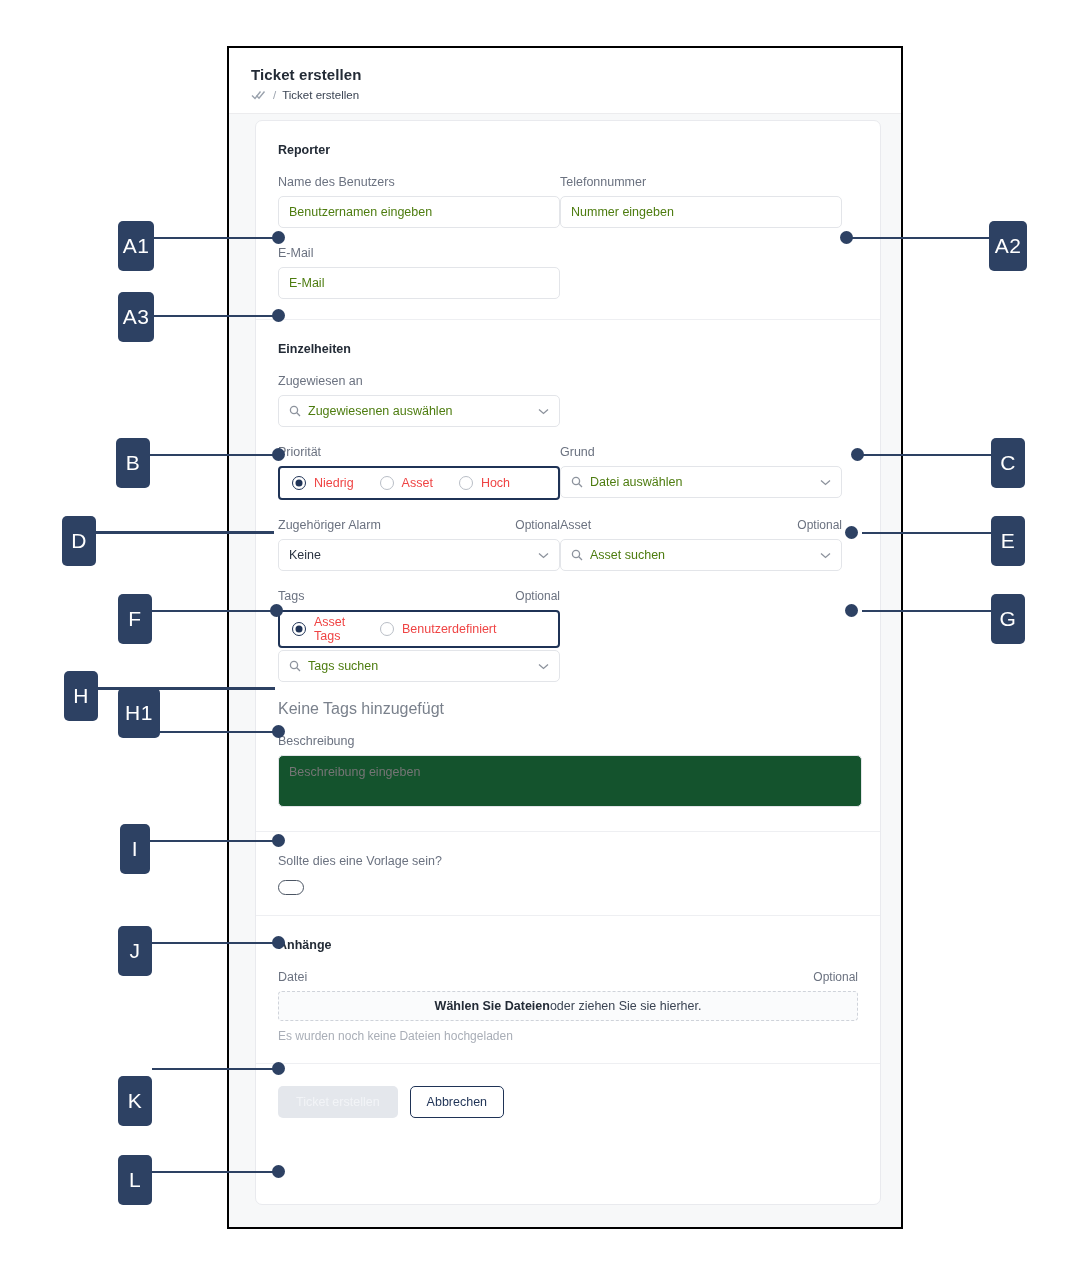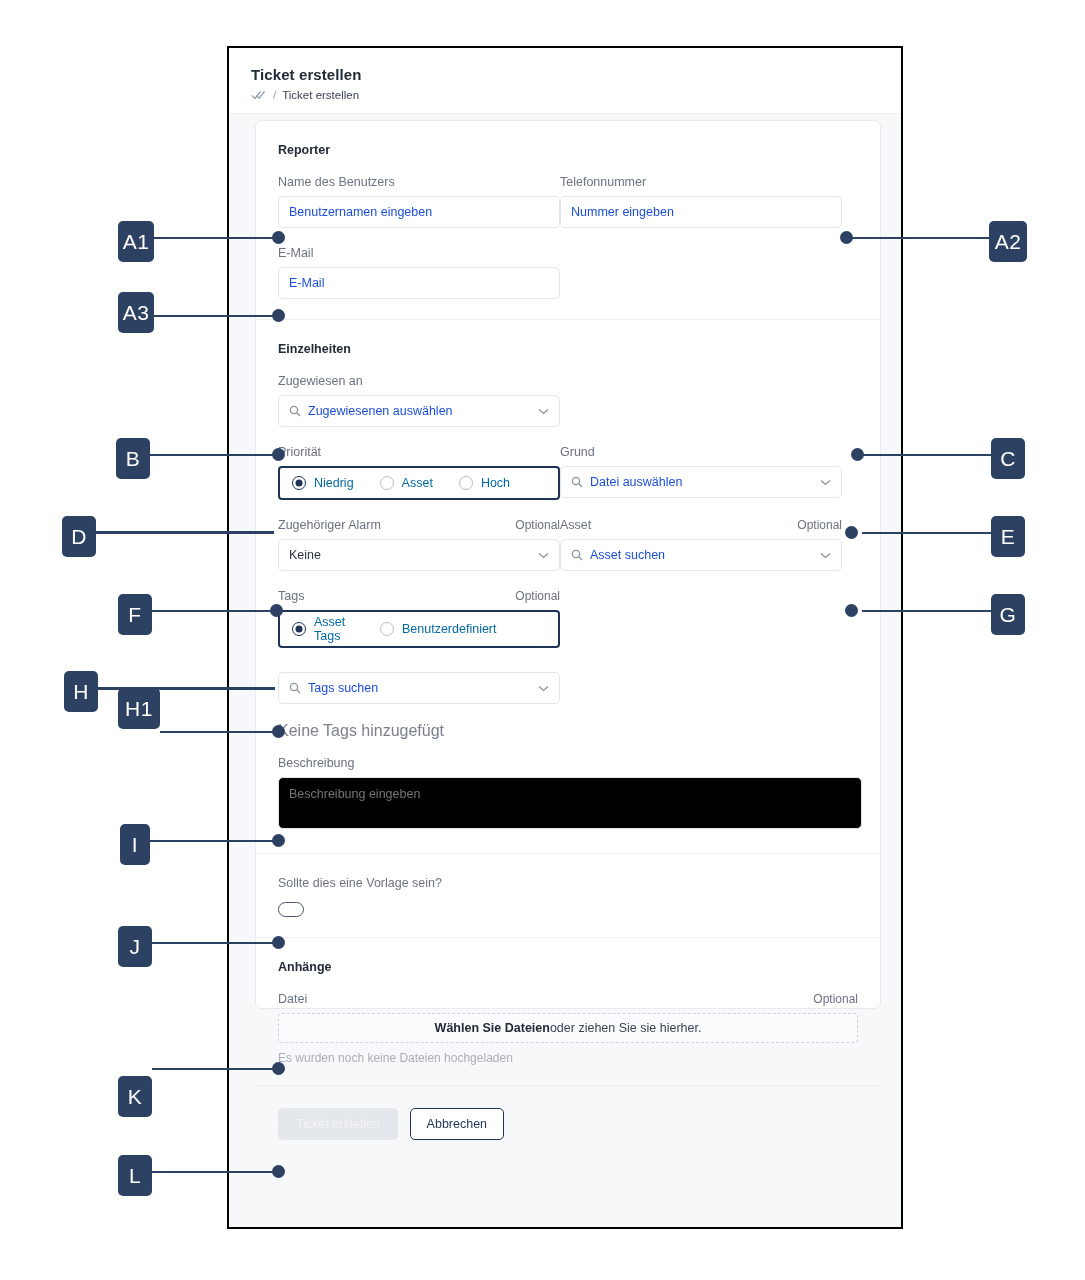--- a/index.html
+++ b/index.html
@@ -36,21 +36,21 @@
     font-size:11.5px; color:#4b5563;
   }
   .bc-icon { display:inline-flex; width:16px; height:12px; color:#9aa2ad; }
   .bc-sep { color:#9aa2ad; }
   .bc-text { color:#3b4453; }
 
   
   #card {
     position:absolute;
     left:26px; top:72px;
-    width:626px; height:889px;
+    width:626px; height:1085px;
     background:#ffffff;
     border:1px solid #e9eaee;
     border-radius:7px;
   }
 
   .section { padding:22px 22px 20px 22px; }
   .section + .section { border-top:1px solid #eeeff2; }
   .sec-title {
     font-size:12.5px; font-weight:bold; color:#232b36;
     margin:0 0 18px 0;
@@ -71,51 +71,51 @@
 
   .input {
     position:relative;
     height:32px;
     border:1px solid #e3e5e9;
     border-radius:5px;
     background:#ffffff;
     display:flex; align-items:center;
     padding:0 10px;
     font-size:12.5px;
-    color:#1d4ed8;
+    color:#4d7c0f;
   }
   .input.value { color:#2b3442; }
   .input .ph { flex:1; }
   .input .srch { margin-right:7px; display:inline-flex; color:#8d939d; }
   .input .chev { display:inline-flex; color:#8d939d; margin-left:6px; }
 
   textarea.ta, .textarea {
     width:100%; height:52px;
     border:1px solid #e3e5e9; border-radius:5px;
-    background:#000000; padding:8px 10px;
+    background:#14532d; padding:8px 10px;
     font-family:"Liberation Sans", sans-serif;
     font-size:12.5px; color:#a9aeb7;
     resize:none; outline:none;
     line-height:1.3;
   }
 
   
   .radio-group {
     border:2px solid #1f3356;
     border-radius:4px;
     background:#fff;
     height:34px;
     display:flex; align-items:center;
     padding:0 12px;
     gap:0;
   }
   .radio-group.tall { height:38px; }
   .radio-opt {
     display:flex; align-items:center; gap:8px;
-    font-size:12.5px; color:#0369a1;
+    font-size:12.5px; color:#ef4444;
     margin-right:26px;
   }
   .radio-opt:last-child { margin-right:0; }
   .radio-opt.two-line { line-height:1.12; }
   .rdo {
     width:14px; height:14px; flex:0 0 14px;
     border-radius:50%;
     border:1.4px solid #b9bec6;
     background:#fff;
     position:relative;
@@ -168,21 +168,21 @@
   }
 
   
   #anno { position:absolute; inset:0; pointer-events:none; }
   .badge {
     position:absolute;
     background:#2d4163; color:#ffffff;
     border-radius:5px;
     font-size:21px; font-weight:normal;
     display:flex; align-items:center; justify-content:center;
-    height:41px;
+    height:50px;
     font-family:"Liberation Sans", sans-serif;
     letter-spacing:.5px;
   }
   .lead {
     position:absolute;
     background:#2d4163;
     height:1.6px;
   }
   .lead.thick { height:2.6px; }
   .dot {
@@ -377,21 +377,21 @@
             <div class="radio-group tall">
               <div class="radio-opt two-line" style="margin-right:22px;">
                 <span class="rdo on"></span>
                 <span style="width:44px; display:inline-block;">Asset Tags</span>
               </div>
               <div class="radio-opt">
                 <span class="rdo"></span>
                 <span>Benutzerdefiniert</span>
               </div>
             </div>
-            <div class="input" style="margin-top:24px;">
+            <div class="input" style="margin-top:2px;">
               <span class="srch">
                 <svg width="12" height="12" viewBox="0 0 12 12" fill="none" stroke="currentColor" stroke-width="1.3">
                   <circle cx="5" cy="5" r="3.6"></circle>
                     <path d="M7.8 7.8 L11 11"></path>
                 </svg>
               </span>
               <span class="ph">Tags suchen</span>
               <span class="chev">
                 <svg width="11" height="7" viewBox="0 0 11 7" fill="none" stroke="currentColor" stroke-width="1.3">
                     <path d="M1 1.5 L5.5 5.5 L10 1.5"></path>

